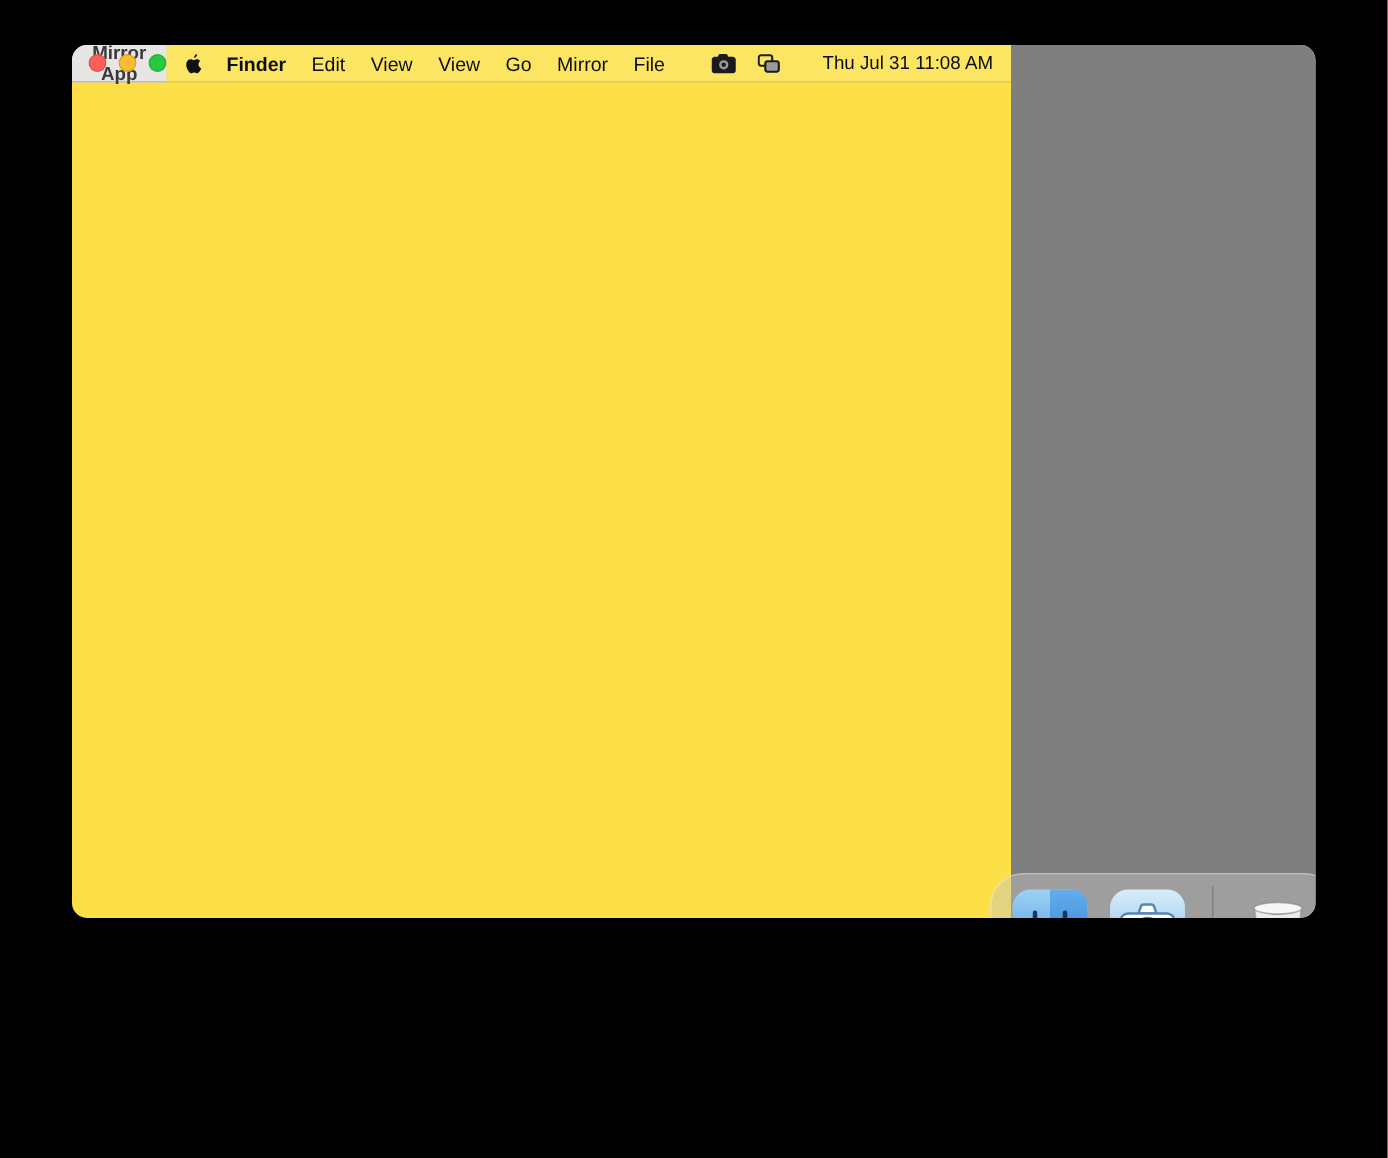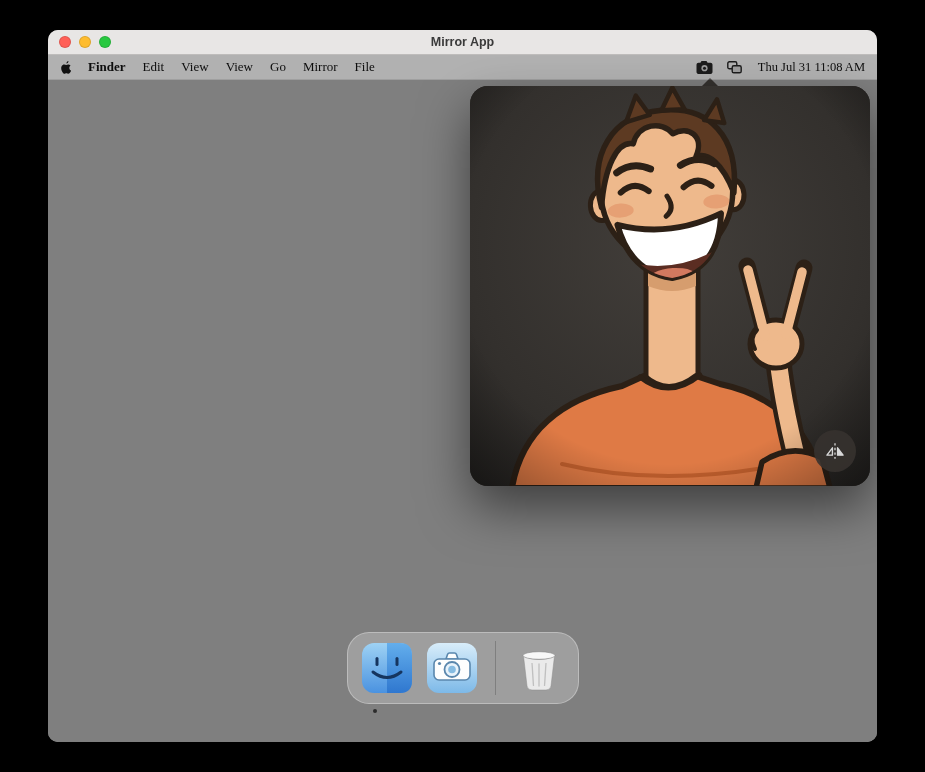--- a/index.html
+++ b/index.html
@@ -2,24 +2,24 @@
 <html><head>
 <meta charset="utf-8">
 <style>
   html,body{margin:0;padding:0;}
   body{
     width:925px;height:772px;position:relative;overflow:hidden;
     background:#000;
     font-family:"Liberation Sans", sans-serif;
   }
   .window{
-    position:absolute;left:48px;top:30px;width:829px;height:712px;
-    border-radius:10px;overflow:hidden;background:#a3a3a3;
+    position:absolute;left:48px;top:30px;width:829px;height:582px;
+    border-radius:10px;overflow:hidden;background:#fde047;
     box-shadow:0 30px 70px rgba(0,0,0,.65);
-    display:flex;flex-direction:column;
+    display:flex;flex-direction:row;
   }
   
   .titlebar{
     flex:0 0 24px;height:24px;background:#e8e6e5;
     border-bottom:1px solid rgba(0,0,0,.18);
     display:flex;align-items:center;position:relative;z-index:10;
   }
   .traffic{display:flex;gap:8px;padding-left:11px;position:relative;z-index:2;}
   .tl{width:12px;height:12px;border-radius:50%;display:inline-block;box-sizing:border-box;border:1px solid rgba(0,0,0,.12);}
   .tl.red{background:#ff5f57;}
@@ -27,28 +27,28 @@
   .tl.green{background:#28c840;}
   .wtitle{
     position:absolute;left:0;right:0;text-align:center;
     font-size:12.5px;font-weight:700;color:#3a3a3a;pointer-events:none;
   }
   
   .menubar{
     flex:0 0 24px;height:24px;background:rgba(255,255,255,.16);
     border-bottom:1px solid rgba(0,0,0,.10);
     display:flex;align-items:center;padding:0 12px;
-    font-size:13px;color:#0d0d0d;position:relative;z-index:9;font-family:Liberation Serif, serif;
+    font-size:13px;color:#0d0d0d;position:relative;z-index:9;
   }
   .apple{display:flex;align-items:center;margin-right:15px;cursor:default;}
   .mitem{margin-right:17px;cursor:default;white-space:nowrap;}
   .mitem.bold{font-weight:700;}
   .mb-spacer{flex:1;}
   .statusicon{display:flex;align-items:center;margin-left:14px;cursor:default;}
-  .clock{margin-left:16px;font-size:12.5px;white-space:nowrap;cursor:default;}
+  .clock{margin-left:28px;font-size:12.5px;white-space:nowrap;cursor:default;}
   
   .desktop{flex:1;position:relative;background:#7f7f7f;}
   
   .popover{position:absolute;left:422px;top:6px;width:400px;height:400px;z-index:5;}
   .popover-arrow{
     position:absolute;top:-8px;left:231px;width:0;height:0;
     border-left:9px solid transparent;border-right:9px solid transparent;
     border-bottom:9px solid #34312e;
   }
   .preview-wrap{

